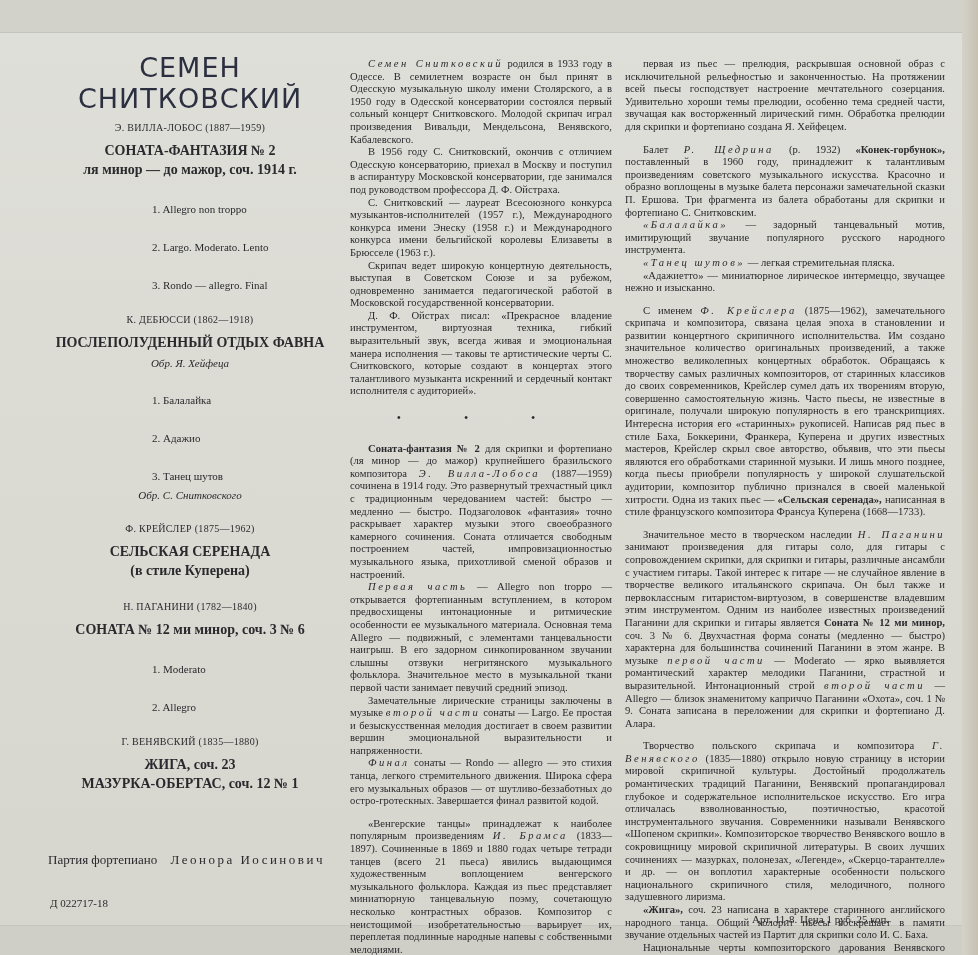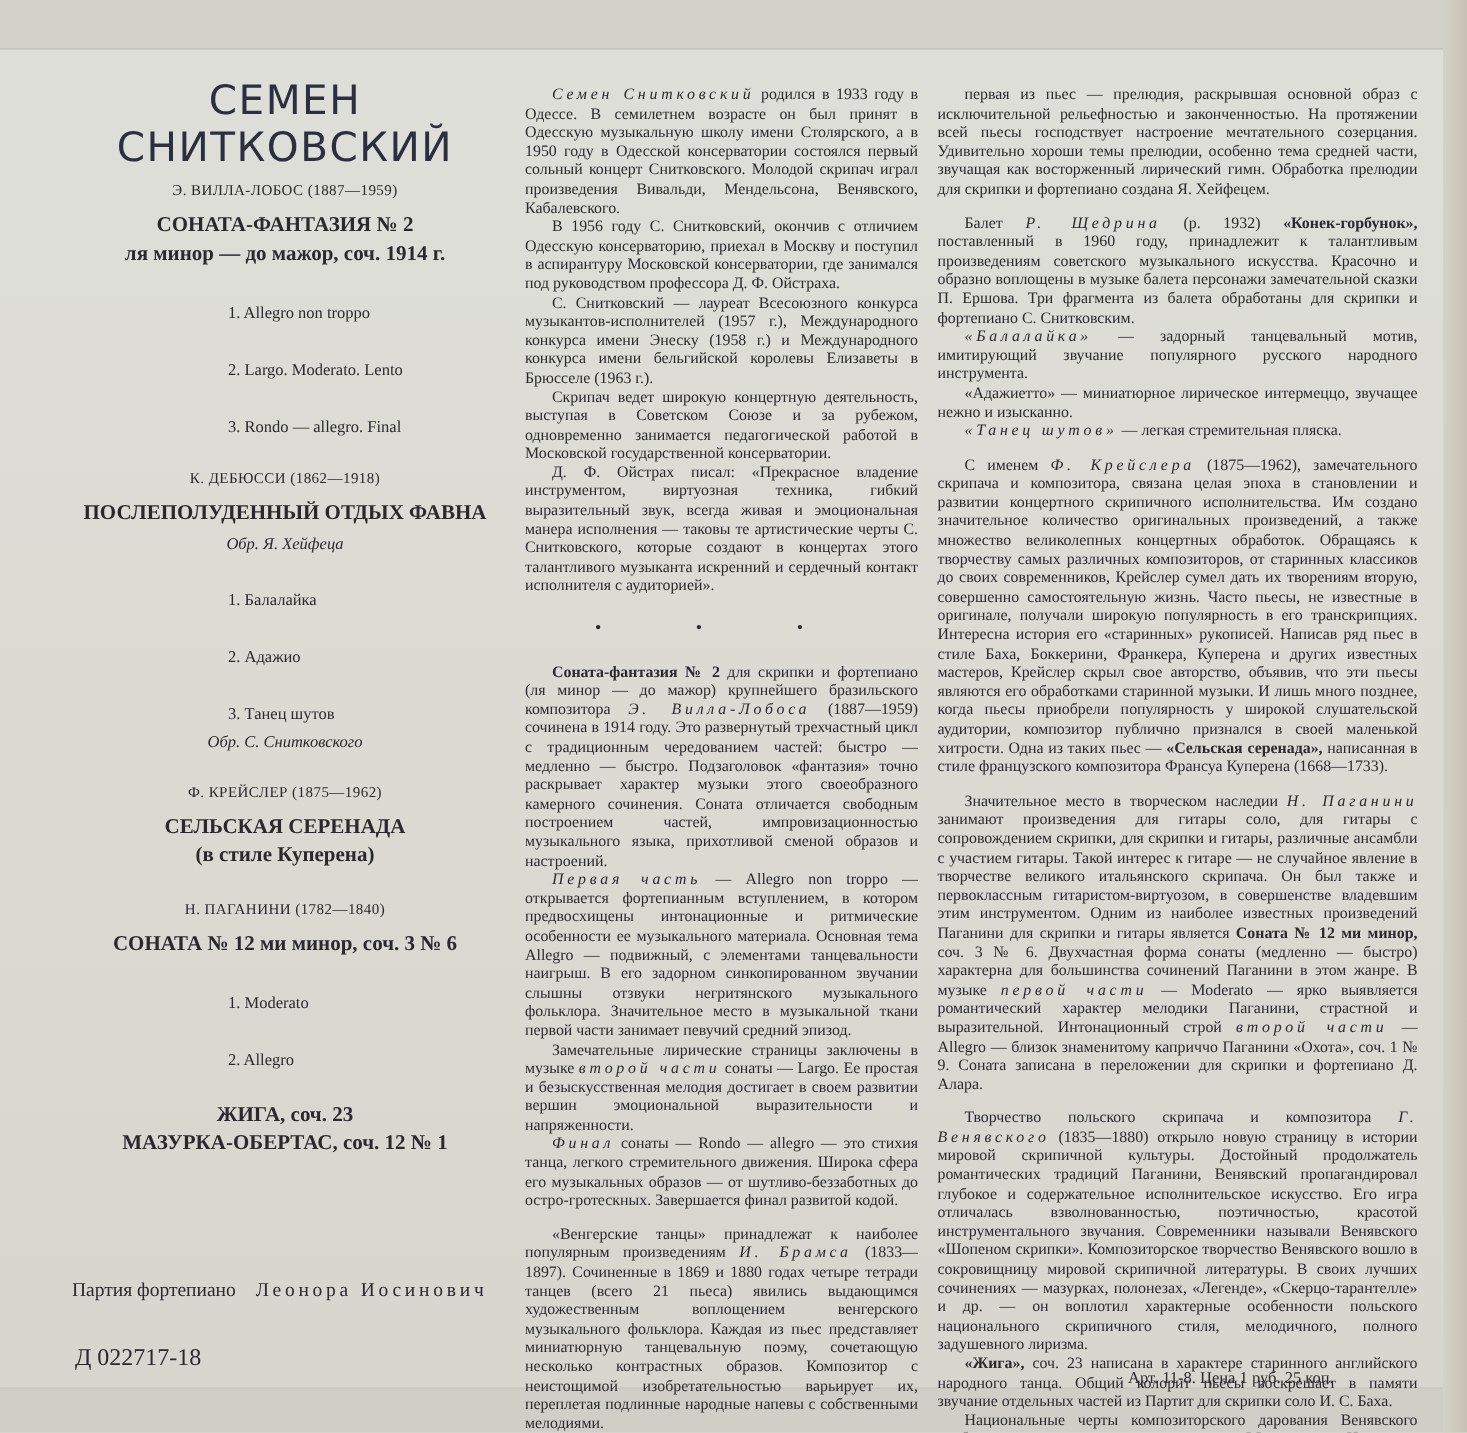--- a/index.html
+++ b/index.html
@@ -12,21 +12,21 @@
   .left{position:absolute;left:40px;top:52px;width:300px;text-align:center;}
   .artist{font-family:"DejaVu Sans",sans-serif;font-size:27px;letter-spacing:1px;color:#2b2f3f;margin:0 0 8px 0;font-weight:normal;}
   .instr{font-style:italic;font-size:13px;margin-bottom:18px;}
   .composer{font-size:10px;letter-spacing:0.3px;margin:0 0 10px 0;}
   .work{font-weight:bold;font-size:14px;margin:0 0 3px 0;}
   .mov{font-size:11px;text-align:left;margin-left:112px;line-height:14px;margin-top:24px;}
   .arr{font-style:italic;font-size:11px;margin:6px 0 0 0;}
   .sec{margin-bottom:22px;}
   .piano{position:absolute;left:48px;top:852px;font-size:13px;}
   .piano .pn{letter-spacing:2.5px;margin-left:10px;}
-  .catalog{position:absolute;left:50px;top:897px;font-size:16px;}
+  .catalog{position:absolute;left:50px;top:897px;font-size:11px;}
   
   .col{position:absolute;font-size:10.6px;line-height:12.6px;text-align:justify;}
   .col p{margin:0;text-indent:18px;}
   .col p.gap{margin-top:10px;}
   .col .sp{letter-spacing:2.5px;font-style:italic;}
   .col b{font-weight:bold;}
   .mid{left:350px;top:58px;width:262px;}
   .right{left:625px;top:58px;width:320px;}
   .dots{text-align:center;letter-spacing:30px;font-size:12px;margin:14px 0 18px 0;}
   .price{position:absolute;left:752px;top:913px;font-size:11px;}
@@ -66,20 +66,21 @@
         <div class="work">СЕЛЬСКАЯ СЕРЕНАДА</div>
         <div class="work">(в стиле Куперена)</div>
       </div>
       <div class="sec">
         <div class="composer">Н. ПАГАНИНИ (1782—1840)</div>
         <div class="work">СОНАТА № 12 ми минор, соч. 3 № 6</div>
         <div class="mov">1. Moderato</div>
         <div class="mov">2. Allegro</div>
       </div>
       <div class="sec">
+        <div class="composer">Г. ВЕНЯВСКИЙ (1835—1880)</div>
         <div class="work">ЖИГА, соч. 23</div>
         <div class="work">МАЗУРКА-ОБЕРТАС, соч. 12 № 1</div>
       </div>
     </div>
 </div>
 
 <div class="piano">
   <span>Партия фортепиано</span>
   <span class="pn">Леонора Иосинович</span>
 </div>
@@ -97,22 +98,22 @@
   <p><span>Замечательные лирические страницы заключены в музыке</span> <span class="sp">второй части</span> <span>сонаты — Largo. Ее простая и безыскусственная мелодия достигает в своем развитии вершин эмоциональной выразительности и напряженности.</span></p>
   <p><span class="sp">Финал</span> <span>сонаты — Rondo — allegro — это стихия танца, легкого стремительного движения. Широка сфера его музыкальных образов — от шутливо-беззаботных до остро-гротескных. Завершается финал развитой кодой.</span></p>
   <p class="gap"><span>«Венгерские танцы» принадлежат к наиболее популярным произведениям</span> <span class="sp">И. Брамса</span> <span>(1833—1897). Сочиненные в 1869 и 1880 годах четыре тетради танцев (всего 21 пьеса) явились выдающимся художественным воплощением венгерского музыкального фольклора. Каждая из пьес представляет миниатюрную танцевальную поэму, сочетающую несколько контрастных образов. Композитор с неистощимой изобретательностью варьирует их, переплетая подлинные народные напевы с собственными мелодиями.</span></p>
 
 </div>
 
 <div class="col right">
   <p>первая из пьес — прелюдия, раскрывшая основной образ с исключительной рельефностью и законченностью. На протяжении всей пьесы господствует настроение мечтательного созерцания. Удивительно хороши темы прелюдии, особенно тема средней части, звучащая как восторженный лирический гимн. Обработка прелюдии для скрипки и фортепиано создана Я. Хейфецем.</p>
   <p class="gap"><span>Балет</span> <span class="sp">Р. Щедрина</span> <span>(р. 1932)</span> <b>«Конек-горбунок»,</b> <span>поставленный в 1960 году, принадлежит к талантливым произведениям советского музыкального искусства. Красочно и образно воплощены в музыке балета персонажи замечательной сказки П. Ершова. Три фрагмента из балета обработаны для скрипки и фортепиано С. Снитковским.</span></p>
   <p><span class="sp">«Балалайка»</span> <span>— задорный танцевальный мотив, имитирующий звучание популярного русского народного инструмента.</span></p>
+  <p><span class="sp">«Танец шутов»</span> <span>— легкая стремительная пляска.</span></p>
   <p>«Адажиетто» — миниатюрное лирическое интермеццо, звучащее нежно и изысканно.</p>
-  <p><span class="sp">«Танец шутов»</span> <span>— легкая стремительная пляска.</span></p>
   <p class="gap"><span>С именем</span> <span class="sp">Ф. Крейслера</span> <span>(1875—1962), замечательного скрипача и композитора, связана целая эпоха в становлении и развитии концертного скрипичного исполнительства. Им создано значительное количество оригинальных произведений, а также множество великолепных концертных обработок. Обращаясь к творчеству самых различных композиторов, от старинных классиков до своих современников, Крейслер сумел дать их творениям вторую, совершенно самостоятельную жизнь. Часто пьесы, не известные в оригинале, получали широкую популярность в его транскрипциях. Интересна история его «старинных» рукописей. Написав ряд пьес в стиле Баха, Боккерини, Франкера, Куперена и других известных мастеров, Крейслер скрыл свое авторство, объявив, что эти пьесы являются его обработками старинной музыки. И лишь много позднее, когда пьесы приобрели популярность у широкой слушательской аудитории, композитор публично признался в своей маленькой хитрости. Одна из таких пьес —</span> <b>«Сельская серенада»,</b> <span>написанная в стиле французского композитора Франсуа Куперена (1668—1733).</span></p>
   <p class="gap"><span>Значительное место в творческом наследии</span> <span class="sp">Н. Паганини</span> <span>занимают произведения для гитары соло, для гитары с сопровождением скрипки, для скрипки и гитары, различные ансамбли с участием гитары. Такой интерес к гитаре — не случайное явление в творчестве великого итальянского скрипача. Он был также и первоклассным гитаристом-виртуозом, в совершенстве владевшим этим инструментом. Одним из наиболее известных произведений Паганини для скрипки и гитары является</span> <b>Соната № 12 ми минор,</b> <span>соч. 3 № 6. Двухчастная форма сонаты (медленно — быстро) характерна для большинства сочинений Паганини в этом жанре. В музыке</span> <span class="sp">первой части</span> <span>— Moderato — ярко выявляется романтический характер мелодики Паганини, страстной и выразительной. Интонационный строй</span> <span class="sp">второй части</span> <span>— Allegro — близок знаменитому каприччо Паганини «Охота», соч. 1 № 9. Соната записана в переложении для скрипки и фортепиано Д. Алара.</span></p>
   <p class="gap"><span>Творчество польского скрипача и композитора</span> <span class="sp">Г. Венявского</span> <span>(1835—1880) открыло новую страницу в истории мировой скрипичной культуры. Достойный продолжатель романтических традиций Паганини, Венявский пропагандировал глубокое и содержательное исполнительское искусство. Его игра отличалась взволнованностью, поэтичностью, красотой инструментального звучания. Современники называли Венявского «Шопеном скрипки». Композиторское творчество Венявского вошло в сокровищницу мировой скрипичной литературы. В своих лучших сочинениях — мазурках, полонезах, «Легенде», «Скерцо-тарантелле» и др. — он воплотил характерные особенности польского национального скрипичного стиля, мелодичного, полного задушевного лиризма.</span></p>
   <p><b>«Жига»,</b> <span>соч. 23 написана в характере старинного английского народного танца. Общий колорит пьесы воскрешает в памяти звучание отдельных частей из Партит для скрипки соло И. С. Баха.</span></p>
   <p><span>Национальные черты композиторского дарования Венявского особенно полно проявились в его</span> <b>«Мазурках».</b> <span>Используя музыкальную форму этого любимого польского танца, композитор создал яркие живописные зарисовки народного быта.</span></p>
 
 </div>
 
 <div class="price">Арт. 11-8. Цена 1 руб. 25 коп.</div>
 

